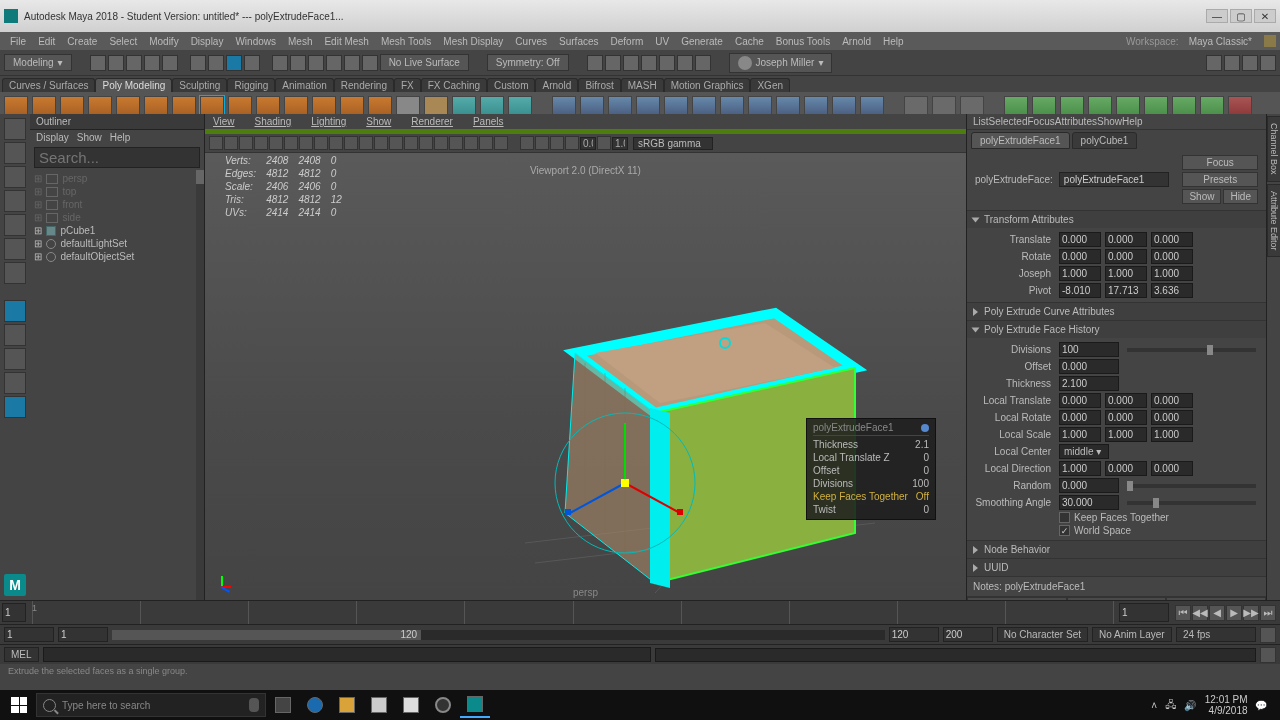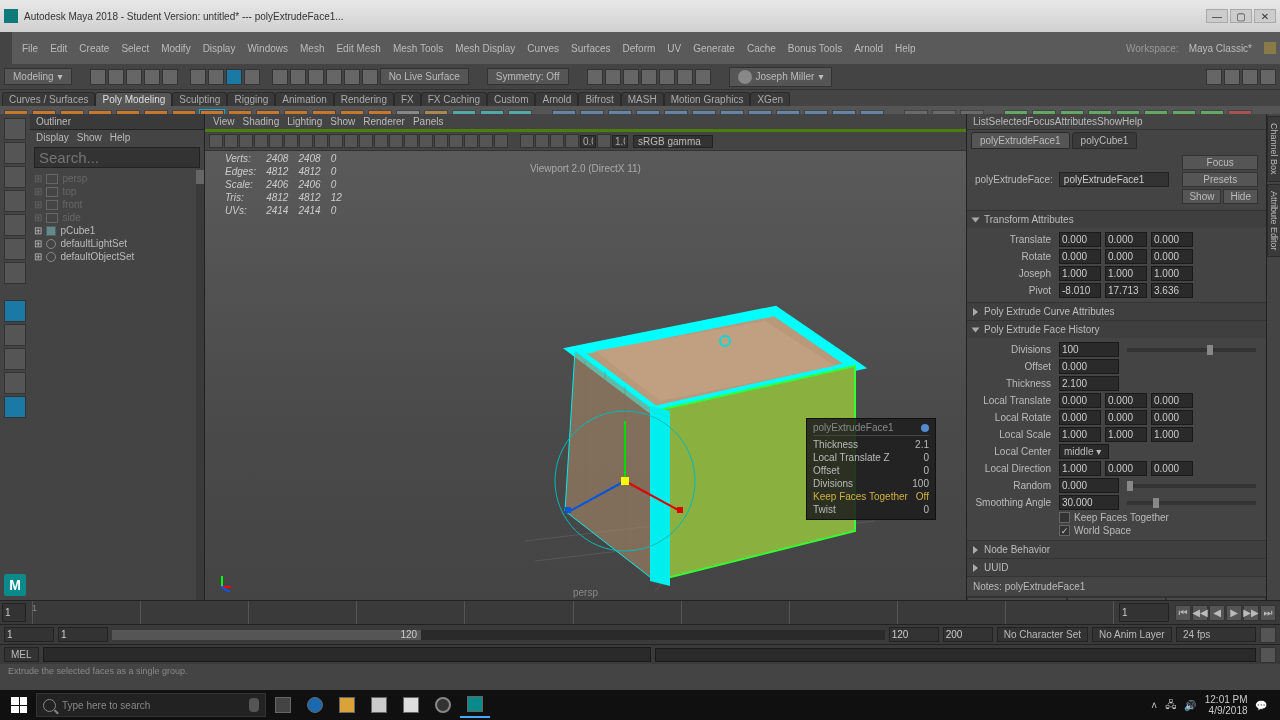--- a/index.html
+++ b/index.html
@@ -1,21 +1,21 @@
 <!DOCTYPE html>
 <html><head>
 <meta charset="utf-8">
 <style>
 * { margin:0; padding:0; box-sizing:border-box; font-family:"Segoe UI",Tahoma,sans-serif; font-size:10px; -webkit-user-select:none; }
 body { width:1280px; height:720px; background:#444444; color:#bbb; overflow:hidden; position:relative; }
 .titlebar { height:22px; background:linear-gradient(#e8e8e8,#d0d0d0); display:flex; align-items:center; padding:16px 4px; color:#333; }
 .titlebar .logo { width:14px; height:14px; background:#0e7a7a; margin-right:6px; }
 .titlebar .winbtns { margin-left:auto; display:flex; gap:2px; }
 .titlebar .winbtns span { width:22px; height:14px; background:#ccc; border:1px solid #aaa; display:flex; align-items:center; justify-content:center; color:#333; }
-.menubar { height:32px; background:#5a5a5a; display:flex; align-items:center; padding:0 4px;margin-left:12px; }
+.menubar { height:18px; background:#5a5a5a; display:flex; align-items:center; padding:0 4px; }
 .menubar span { padding:0 6px; cursor:default; }
 .menubar .wslabel { margin-left:auto; padding-right:4px; color:#999; }
 .menubar .wsname { padding:0 6px; }
 .menubar .lock { width:12px;height:12px;background:#8a7a4a;margin-left:6px; }
 .toolbar { height:26px; background:#444; display:flex; align-items:center; padding:0 4px; gap:2px; border-bottom:1px solid #333; }
 .toolbar .tdd { padding:2px 8px; background:#555; border:1px solid #333; margin-right:6px; display:flex; align-items:center; gap:4px;}
 .toolbar .tbtn { width:16px; height:16px; background:#666; border:1px solid #333; }
 .toolbar .sep { width:8px; }
 .toolbar .user { margin-left:6px; padding:2px 8px; background:#555; border:1px solid #333; display:flex; align-items:center; gap:4px;}
 .toolbar .avatar{width:14px;height:14px;border-radius:50%;background:#888;}
@@ -45,21 +45,21 @@
 .outliner .osearch input { width:100%; background:#333; border:1px solid #222; color:#aaa; padding:1px 4px; font-size:15px;}
 .outliner .tree { flex:1; padding:2px 0; position:relative;}
 .outliner .tree .item { display:flex; align-items:center; padding:1px 4px; gap:4px;}
 .outliner .tree .item.dim{color:#666;}
 .outliner .tree .cam{width:12px;height:10px;background:#444;border:1px solid #666;}
 .outliner .tree .mesh{width:10px;height:10px;background:#688;border:1px solid #466;}
 .outliner .tree .set{width:10px;height:10px;border:1px solid #888;border-radius:50%;}
 .outliner .sb{position:absolute;right:0;top:0;bottom:0;width:8px;background:#3a3a3a;}
 .outliner .sb .th{position:absolute;top:0;width:100%;height:14px;background:#666;}
 .viewport { flex:1; background:#444; display:flex; flex-direction:column; position:relative;}
-.vp-menu { display:flex; gap:8px; padding:2px 8px; background:#444; border-bottom:3px solid #4d7c0f;}
+.vp-menu { display:flex; gap:20px; padding:2px 8px; background:#444; border-bottom:5px solid #4d7c0f;text-decoration:underline;}
 .vp-tools { display:flex; align-items:center; gap:1px; padding:2px 4px; background:#444; border-bottom:1px solid #333;}
 .vp-tools .vbtn{width:14px;height:14px;background:#555;border:1px solid #333;}
 .vp-tools input{width:16px;background:#333;border:1px solid #222;color:#aaa;font-size:10px;padding:0 2px;}
 .vp-tools .gamma{background:#333;border:1px solid #222;padding:0 4px;margin-left:4px;min-width:80px;}
 .vp-canvas { flex:1; background:linear-gradient(#5a5a5a,#4a4a4a 60%,#444); position:relative; overflow:hidden;}
 .vp-stats { position:absolute; top:0; left:18px; font-size:10px; color:#ccc;font-style:italic;}
 .vp-stats table td{padding:0 8px 0 0;}
 .vp-hud { position:absolute; top:12px; left:50%; transform:translateX(-50%); color:#aaa;}
 .cube{position:absolute;left:250px;top:80px;}
 .axis{position:absolute;left:12px;bottom:8px;width:20px;height:20px;}

